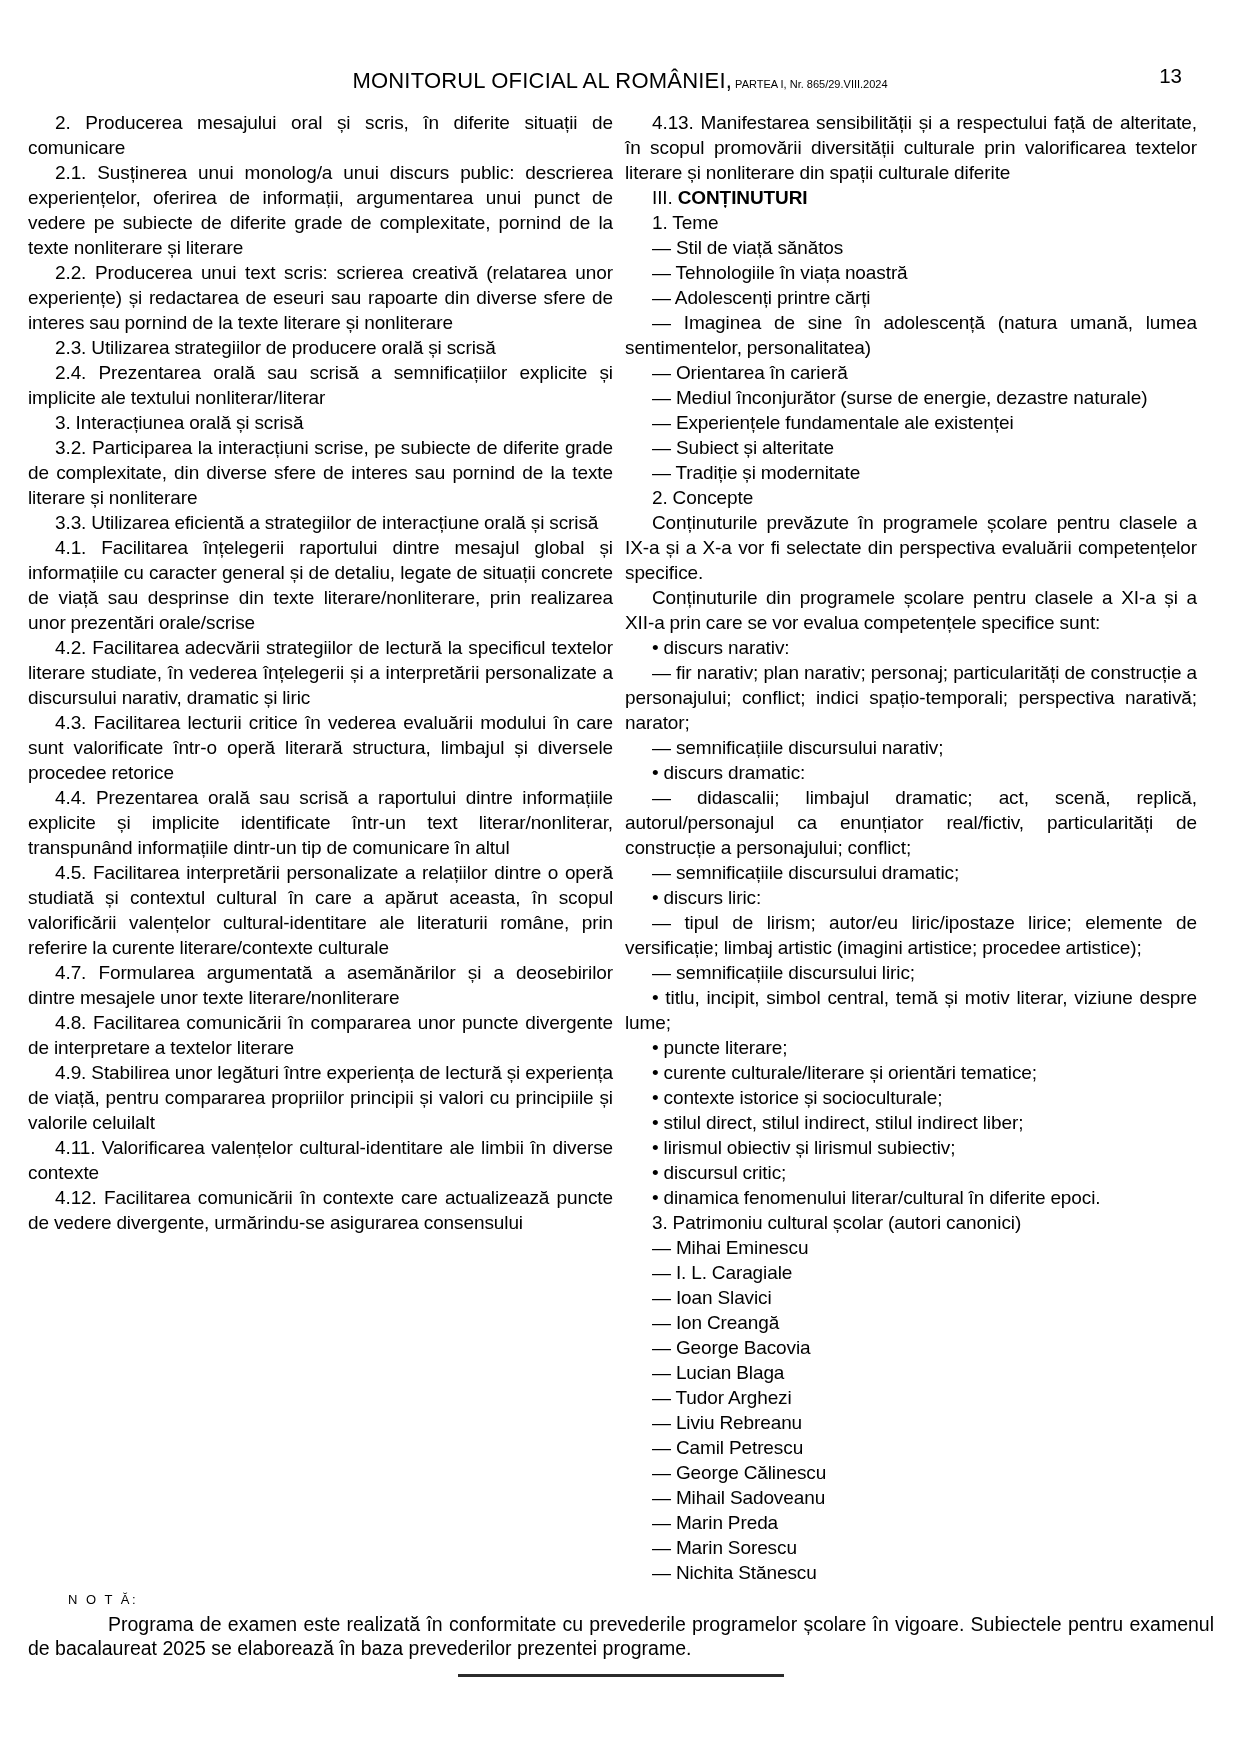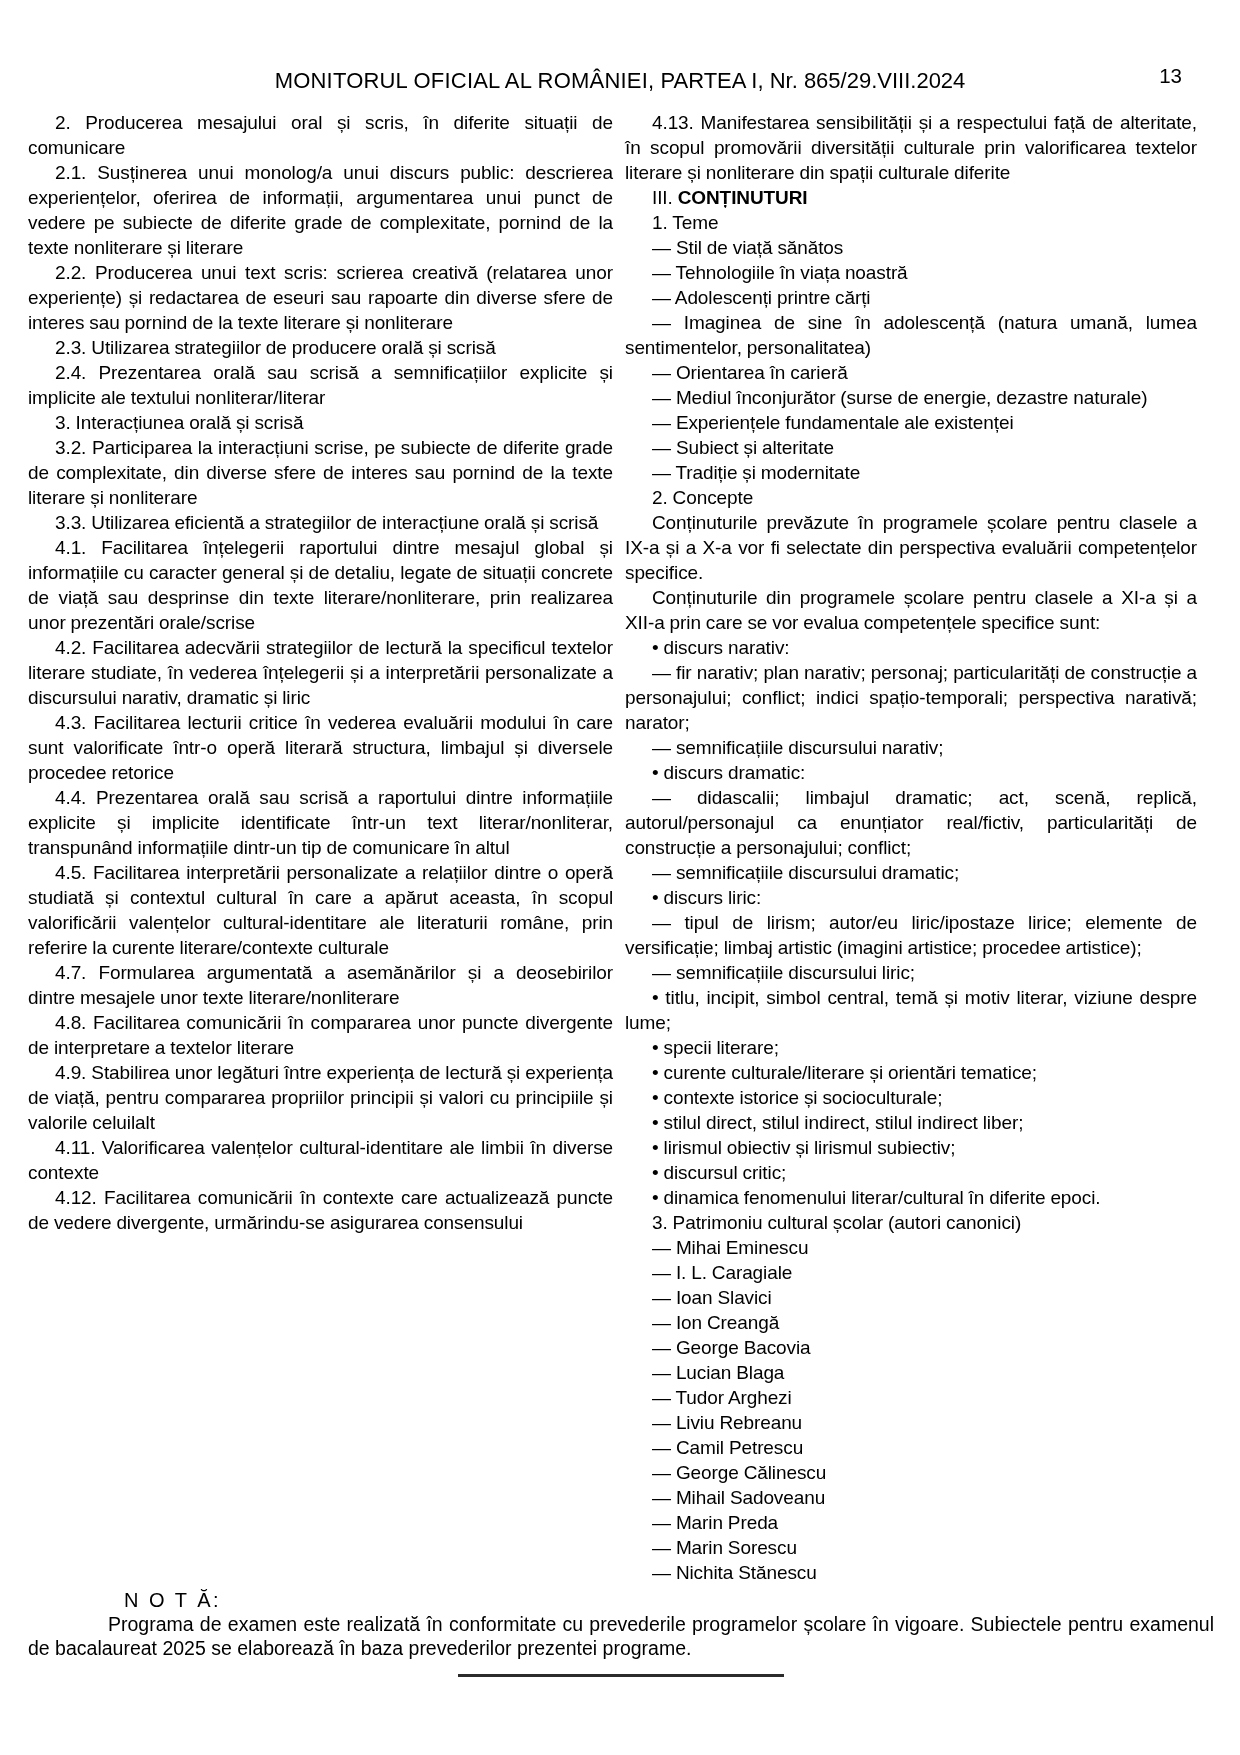--- a/index.html
+++ b/index.html
@@ -7,21 +7,21 @@
     width:1240px;height:1755px;
     background:#ffffff;color:#000000;
     font-family:"Liberation Sans",sans-serif;
     position:relative;overflow:hidden;
   }
   .page-header{
     position:absolute;top:68px;left:0;width:1240px;
     text-align:center;white-space:nowrap;
   }
   .header-main{font-size:22px;letter-spacing:0.2px;}
-  .header-sub{font-size:22px;}
+  .header-sub{font-size:11px;}
   .page-number{
     position:absolute;top:64px;right:58px;
     font-size:20.5px;
   }
   .cols{
     position:absolute;left:28px;top:110px;
     display:flex;gap:12px;align-items:flex-start;
   }
   .col{display:block;}
   .col-left{width:585px;}
@@ -30,22 +30,22 @@
     margin:0;padding:0;
     font-size:19px;line-height:25px;
     text-align:justify;text-indent:27px;
     letter-spacing:-0.1px;
     word-spacing:-0.2px;
   }
   .note{
     position:absolute;left:28px;top:1588px;width:1186px;
   }
   .note-label{
-    margin-left:96px;
-    font-size:20px;line-height:24px;
+    margin-left:40px;
+    font-size:13px;line-height:24px;
     letter-spacing:2.5px;
   }
   .note-text{
     margin:0;padding:0;
     font-size:19.5px;line-height:24px;
     text-align:justify;text-indent:80px;
   }
   .divider{
     position:absolute;top:1674px;left:458px;
     width:326px;height:0;
@@ -102,21 +102,21 @@
       <p class="para">• discurs narativ:</p>
       <p class="para">— fir narativ; plan narativ; personaj; particularități de construcție a personajului; conflict; indici spațio-temporali; perspectiva narativă; narator;</p>
       <p class="para">— semnificațiile discursului narativ;</p>
       <p class="para">• discurs dramatic:</p>
       <p class="para">— didascalii; limbajul dramatic; act, scenă, replică, autorul/personajul ca enunțiator real/fictiv, particularități de construcție a personajului; conflict;</p>
       <p class="para">— semnificațiile discursului dramatic;</p>
       <p class="para">• discurs liric:</p>
       <p class="para">— tipul de lirism; autor/eu liric/ipostaze lirice; elemente de versificație; limbaj artistic (imagini artistice; procedee artistice);</p>
       <p class="para">— semnificațiile discursului liric;</p>
       <p class="para">• titlu, incipit, simbol central, temă și motiv literar, viziune despre lume;</p>
-      <p class="para">• specii literare;</p>
+      <p class="para">• puncte literare;</p>
       <p class="para">• curente culturale/literare și orientări tematice;</p>
       <p class="para">• contexte istorice și socioculturale;</p>
       <p class="para">• stilul direct, stilul indirect, stilul indirect liber;</p>
       <p class="para">• lirismul obiectiv și lirismul subiectiv;</p>
       <p class="para">• discursul critic;</p>
       <p class="para">• dinamica fenomenului literar/cultural în diferite epoci.</p>
       <p class="para">3. Patrimoniu cultural școlar (autori canonici)</p>
       <p class="para">— Mihai Eminescu</p>
       <p class="para">— I. L. Caragiale</p>
       <p class="para">— Ioan Slavici</p>

